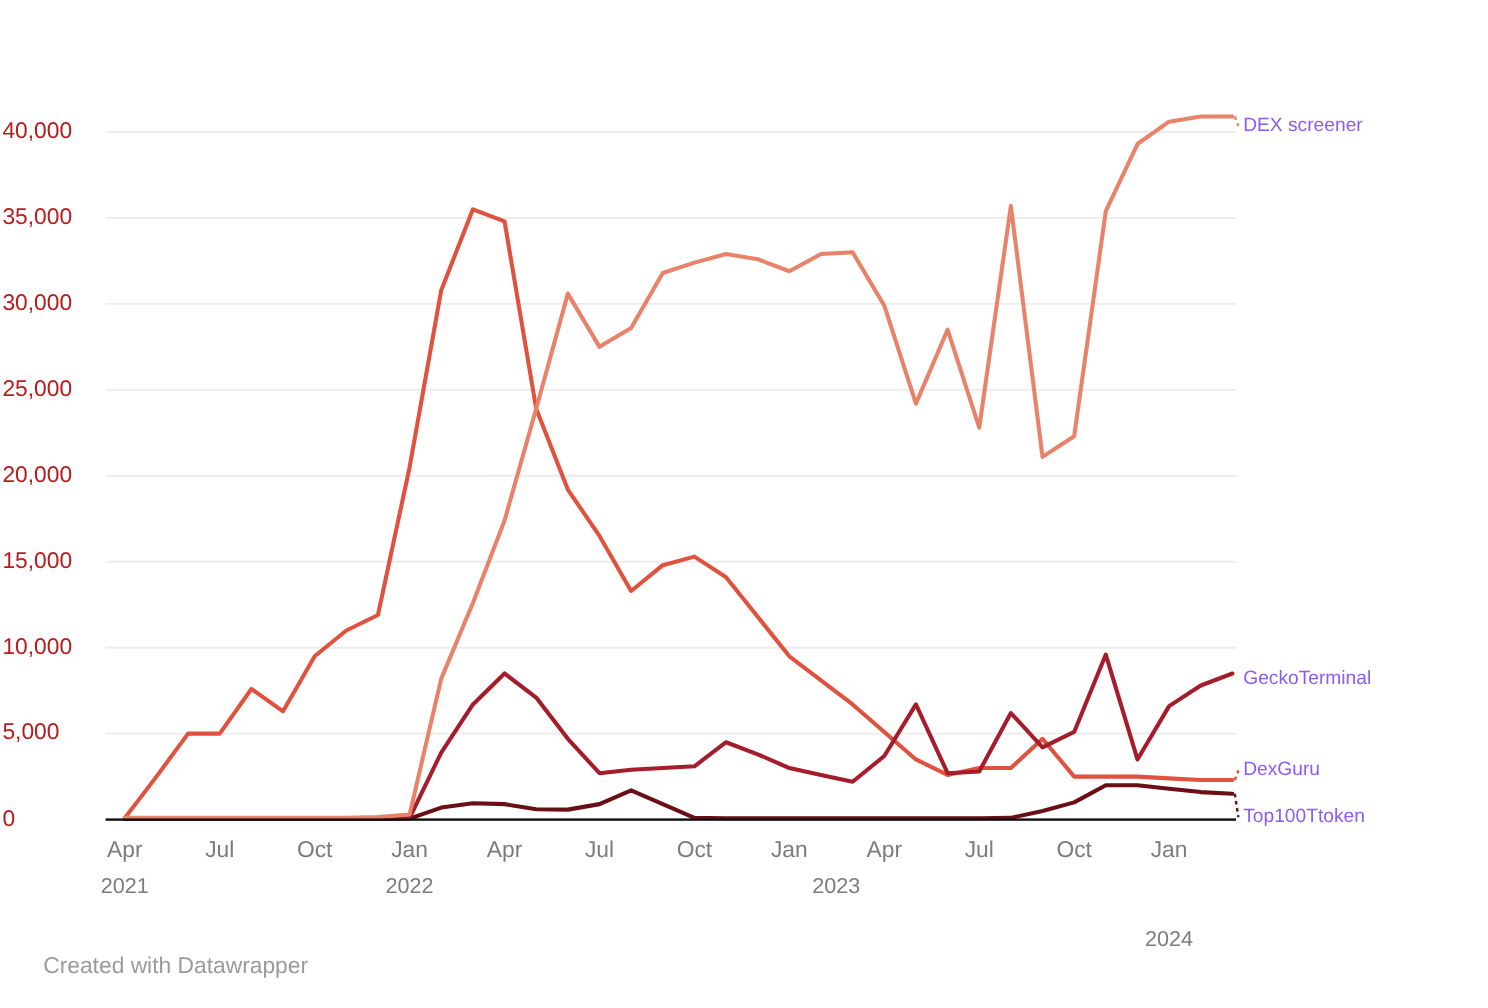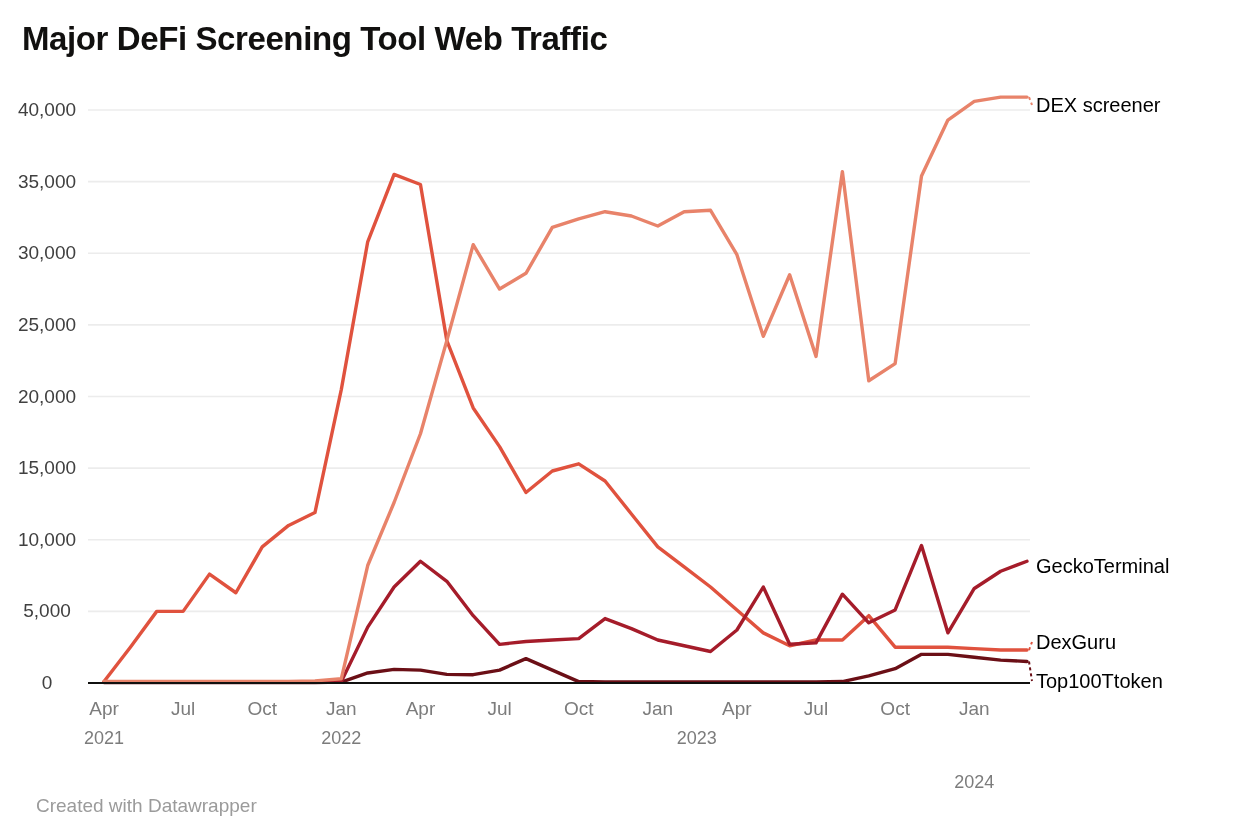--- a/index.html
+++ b/index.html
@@ -43,23 +43,23 @@
     position: absolute;
     left: 0;
     top: 0;
     width: 1240px;
     height: 840px;
     overflow: visible;
   }
   .y-tick-label {
     position: absolute;
     width: 90px;
-    text-align: center;
+    text-align: left;
     font-size: 19px;
-    color: #404040;
+    color: #b91c1c;
     transform: translateY(-50%);
     white-space: nowrap;
   }
   .x-tick-label {
     position: absolute;
     text-align: center;
     font-size: 19px;
     color: #7c7c7c;
     white-space: nowrap;
     transform: translateX(-50%);
@@ -67,22 +67,22 @@
   .x-tick-year {
     position: absolute;
     text-align: left;
     font-size: 18px;
     color: #7c7c7c;
     white-space: nowrap;
     transform: translateX(-50%);
   }
   .series-label {
     position: absolute;
-    font-size: 20px;
-    color: #000000;
+    font-size: 16px;
+    color: #8b5cf6;
     white-space: nowrap;
     transform: translateY(-50%);
   }
   .chart-footer {
     position: absolute;
     left: 36px;
     top: 795px;
     font-size: 19px;
     color: #9b9b9b;
     white-space: nowrap;
@@ -91,21 +91,20 @@
     position: absolute;
     background: #10100f;
     height: 2px;
   }
 </style>
 </head>
 <body>
 
 <div id="chart-root">
 
-  <div class="chart-title">Major DeFi Screening Tool Web Traffic</div>
 
   <div class="plot-area">
     <svg class="plot-svg" viewBox="0 0 1240 840" preserveAspectRatio="none">
       <g id="grid-group">
           <line x1="88" x2="1030" y1="611.375" y2="611.375" stroke="#ececec" stroke-width="1.6"></line>
           <line x1="88" x2="1030" y1="539.75" y2="539.75" stroke="#ececec" stroke-width="1.6"></line>
           <line x1="88" x2="1030" y1="468.125" y2="468.125" stroke="#ececec" stroke-width="1.6"></line>
           <line x1="88" x2="1030" y1="396.5" y2="396.5" stroke="#ececec" stroke-width="1.6"></line>
           <line x1="88" x2="1030" y1="324.875" y2="324.875" stroke="#ececec" stroke-width="1.6"></line>
           <line x1="88" x2="1030" y1="253.25" y2="253.25" stroke="#ececec" stroke-width="1.6"></line>

